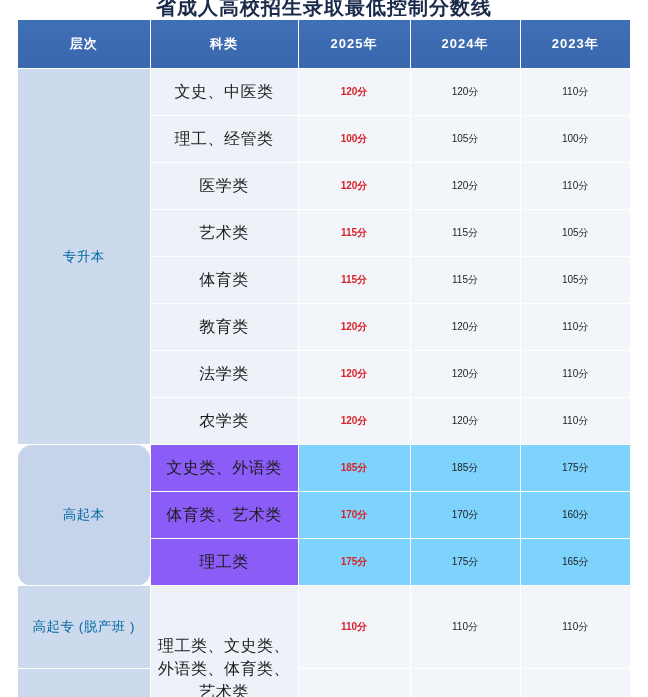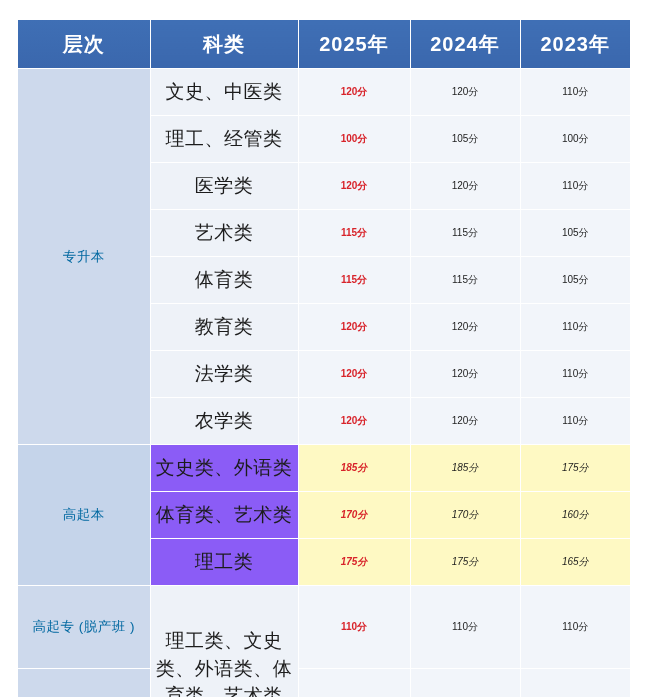--- a/index.html
+++ b/index.html
@@ -45,34 +45,34 @@
   table.score-table col.c-level { width: 132px; }
   table.score-table col.c-cat { width: 148px; }
   table.score-table col.c-y1 { width: 112px; }
   table.score-table col.c-y2 { width: 110px; }
   table.score-table col.c-y3 { width: 110px; }
 
   th {
     height: 46px;
     background: linear-gradient(180deg, #3f6fb5 0%, #3a67ad 100%);
     color: #ffffff;
-    font-size: 20px;
+    font-size: 13px;
     font-weight: bold;
     text-align: center;
     border-right: 1px solid #ffffff;
     border-bottom: 1px solid #ffffff;
     letter-spacing: 1px;
   }
   th:last-child { border-right: none; margin-left: 20px; }
 
   td {
     height: 42px;
     text-align: center;
     vertical-align: middle;
-    font-size: 19px;
+    font-size: 16px;
     color: #1c1c1c;
     border-right: 1px solid #ffffff;
     border-bottom: 1px solid #ffffff;
     padding: 2px 4px;
     line-height: 1.45;
   }
   td:last-child { border-right: none; }
 
   td.level {
     background: #cdd9ec;
@@ -86,29 +86,30 @@
   }
   td.val {
     background: #f2f5fa;
     font-size: 10px;
   }
   td.val.cur {
     color: #d8232a;
     font-weight: bold;
   }
   tr.band-b td.cat { background: #8b5cf6; }
-  tr.band-b td.val { background: #fef9c3; font-style: italic; }
-  td.level.alt { background: #c5d4ea; }
+  tr.band-b td.val { background: #7dd3fc; }
+  td.level.alt { background: #c5d4ea; border-radius: 14px; }
   td.cat.tall { background: #eef2f8; }
 </style>
 </head>
 <body>
 
 <div class="page">
 
+  <div class="title-strip">省成人高校招生录取最低控制分数线</div>
 
   <table class="score-table">
     <colgroup>
       <col class="c-level">
       <col class="c-cat">
       <col class="c-y1">
       <col class="c-y2">
       <col class="c-y3">
     </colgroup>
     <thead>

